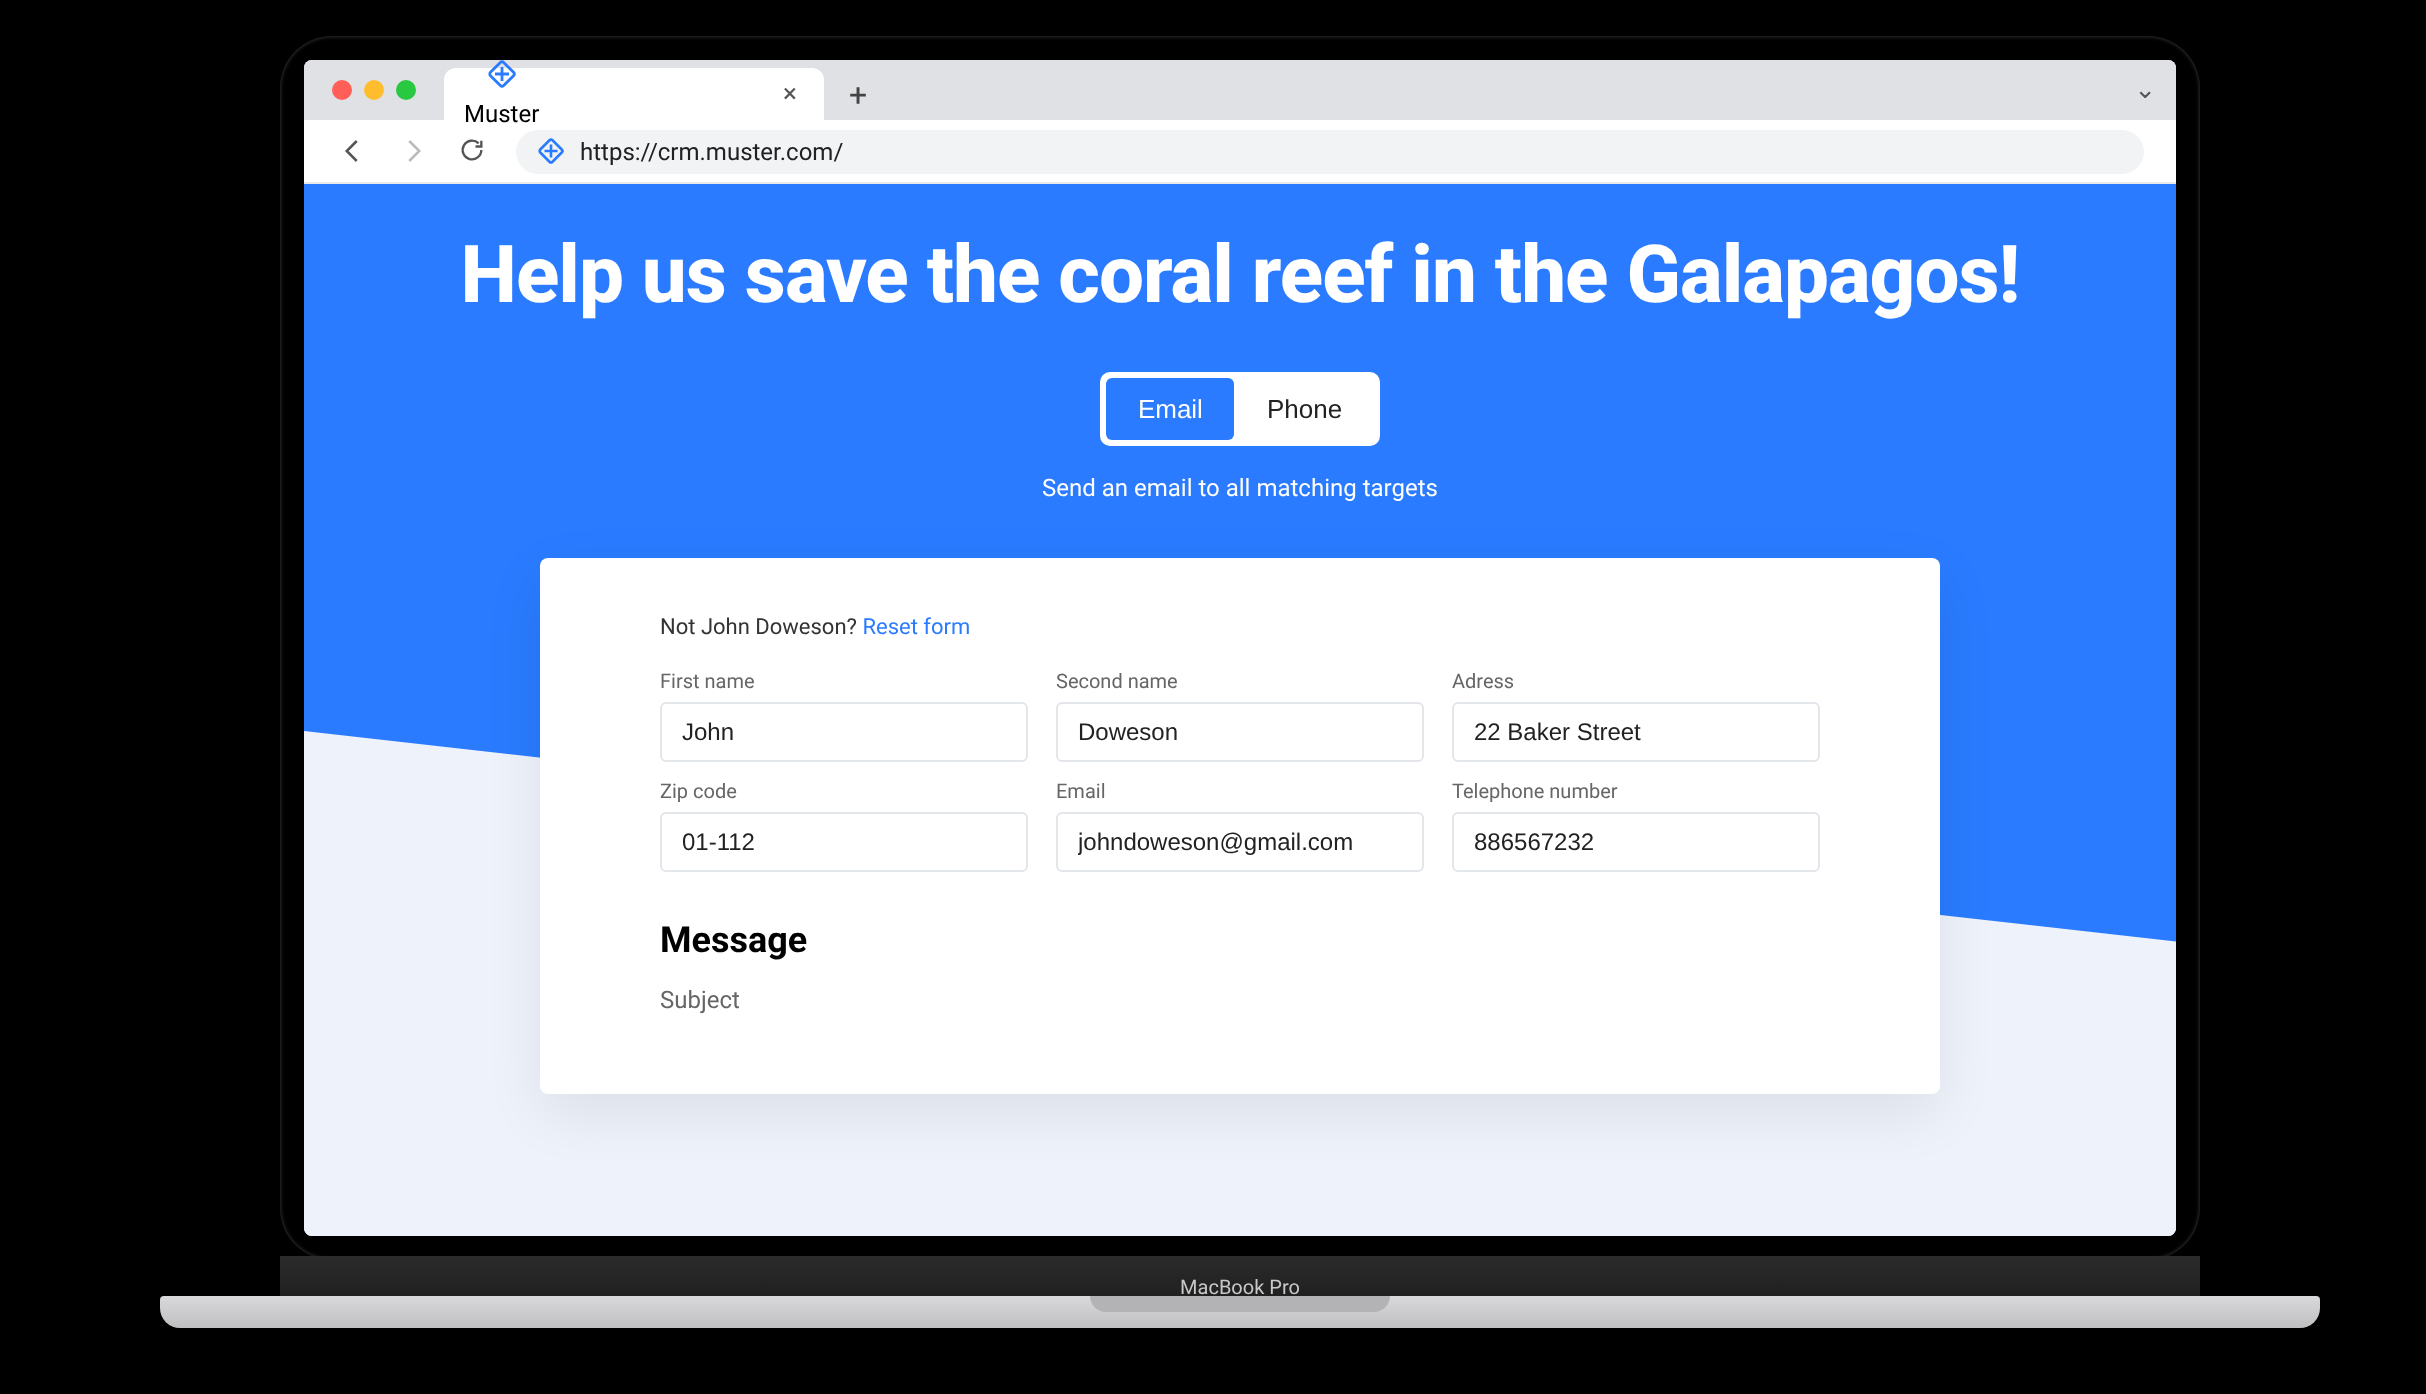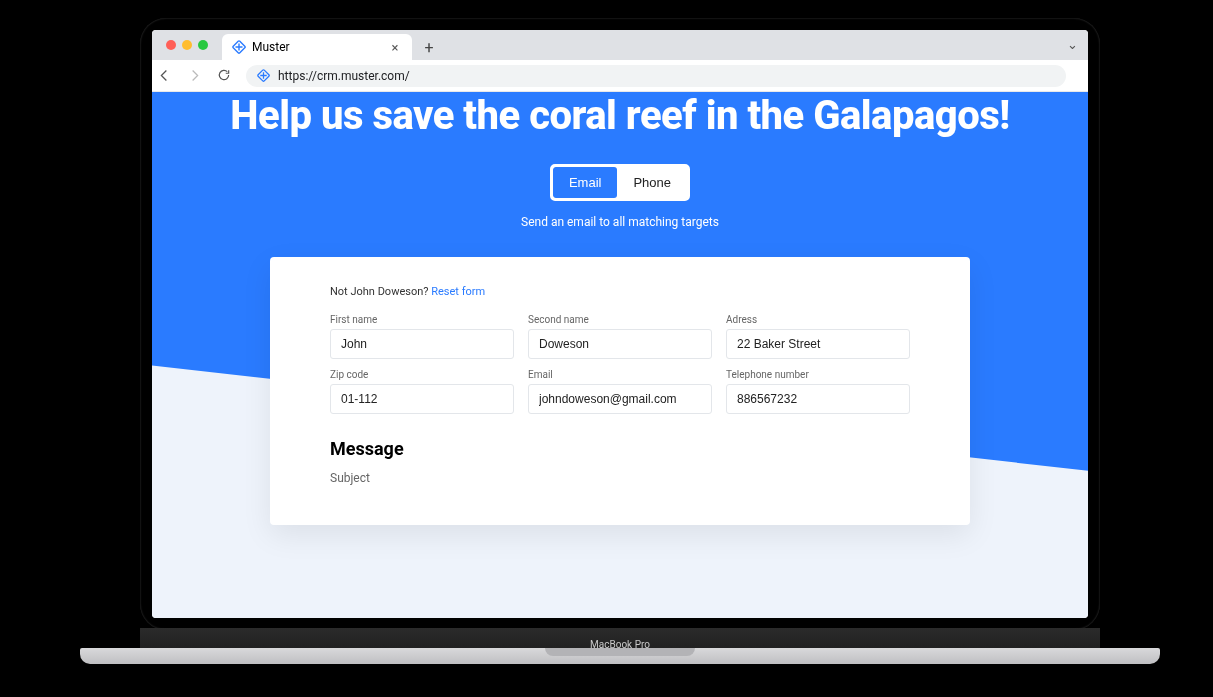--- a/index.html
+++ b/index.html
@@ -58,40 +58,40 @@
     border-top-left-radius:6px;
     border-top-right-radius:6px;
     display:flex;
     align-items:center;
     padding:0 10px;
     font-size:12px;
     gap:8px;
     min-width:190px;
     justify-content:space-between;
   }
-  .tab .tab-left { display:flex; align-items:center; gap:6px;}
+  .tab .tab-left { display:flex; align-items:center; gap:6px;flex-direction:column;}
   .tab-icon {
     width:14px;height:14px;
     display:inline-flex;align-items:center;justify-content:center;
   }
   .tab-close { font-size:13px; color:#555; width:14px; text-align:center;}
   .newtab {
     width:22px;height:22px;
     display:flex;align-items:center;justify-content:center;
     font-size:16px;color:#444;margin-left:6px;margin-bottom:2px;
   }
   .tabbar .chev {
     position:absolute; right:10px; top:7px; font-size:13px; color:#555;
   }
   .addrbar {
     height:32px;
     background:#fff;
     display:flex;
     align-items:center;
-    padding:0 4px;
+    padding:0 16px;
     gap:14px;
     border-bottom:1px solid #e9e9e9;
   }
   .nav-icn {
     width:16px;height:16px;color:#555;font-size:15px; text-align:center;
     cursor:pointer;
   }
   .addr-field {
     flex:1;
     height:22px;
@@ -119,20 +119,21 @@
   }
   .blue-bg {
     position:absolute;
     top:0;left:0;width:100%;height:100%;
     background:#2a7bff;
     clip-path: polygon(0 0, 100% 0, 100% 72%, 0 52%);
   }
   .hero {
     position:relative;
     text-align:center;
+    padding-top:22px;
     color:#fff;
   }
   .hero h1 {
     font-size:40px;
     font-weight:800;
     line-height:1.2;
     letter-spacing: -0.5px;
   }
   .hero .sub {
     margin-top:18px;

